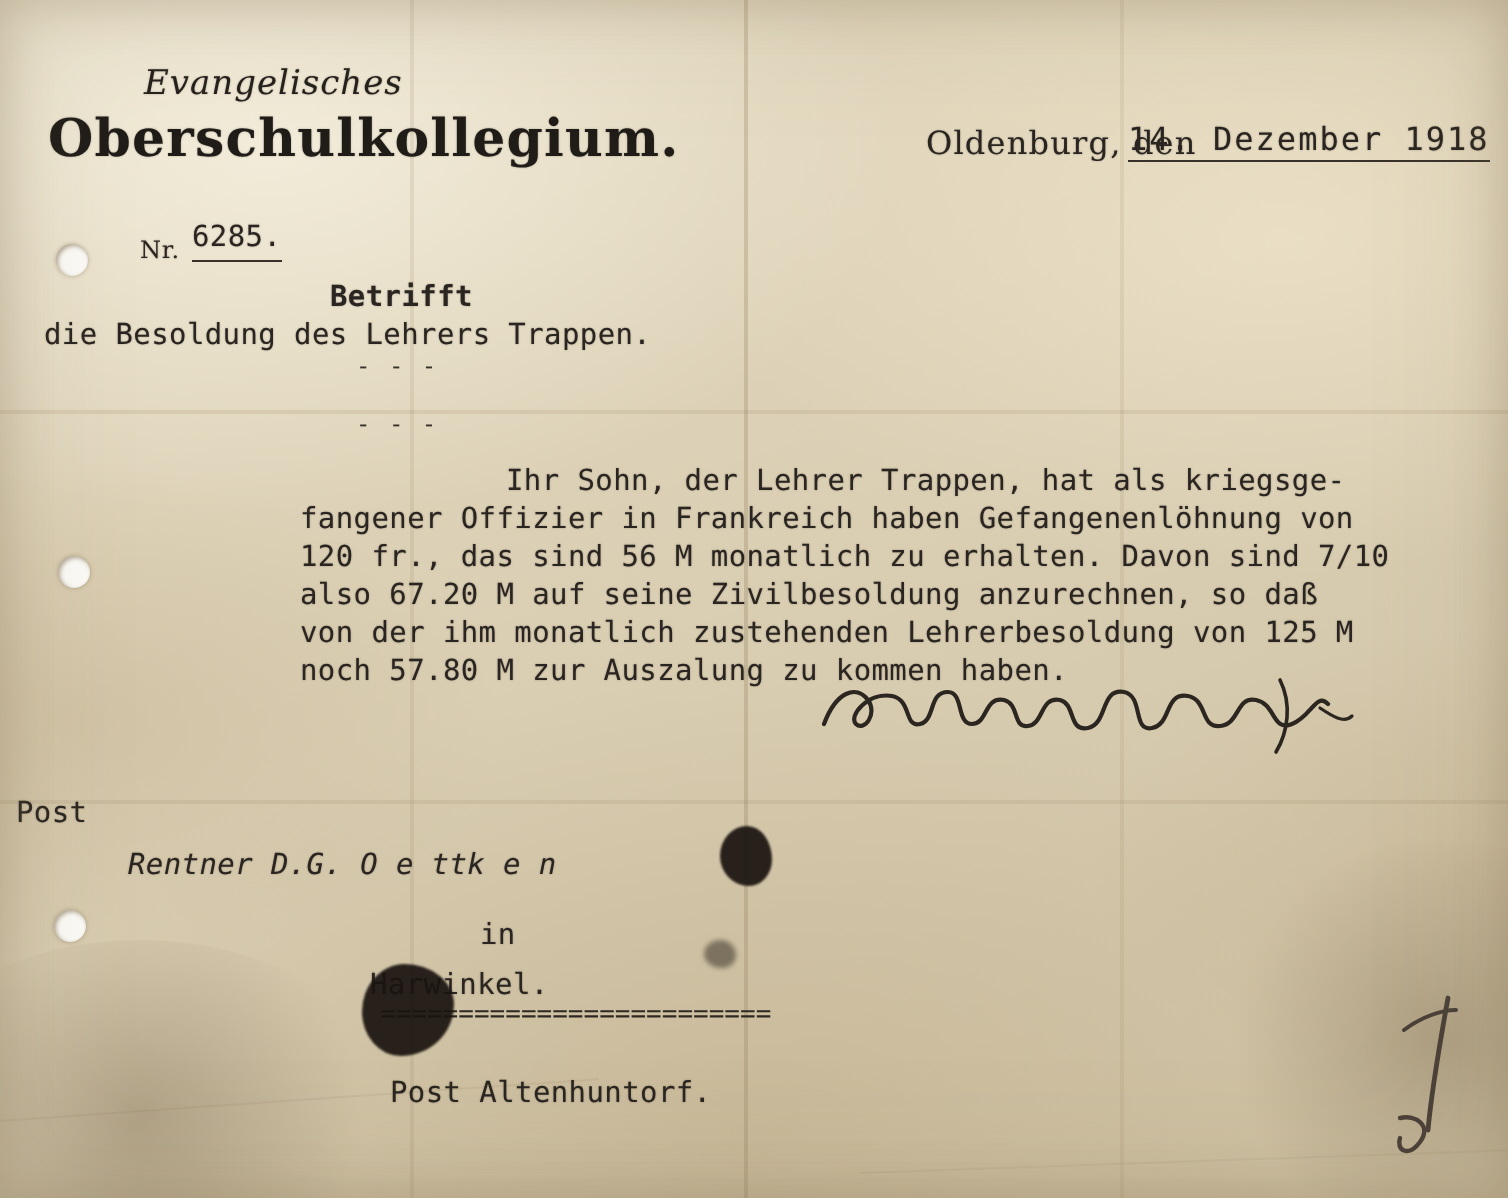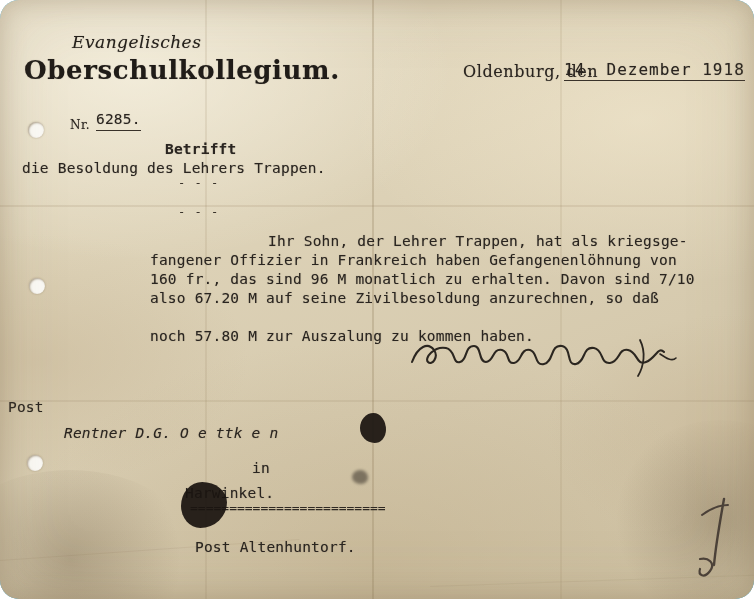--- a/index.html
+++ b/index.html
@@ -7,21 +7,20 @@
     padding: 0;
     background: #ffffff;
   }
   #page {
     position: relative;
     width: 754px;
     height: 599px;
     overflow: hidden;
     background: #0ea5e9;
     font-family: "DejaVu Sans Mono", monospace;
-    border-radius: 19px;
   }
   
   .paper {
     position: absolute;
     inset: 0;
     background:
       radial-gradient(ellipse 60% 45% at 18% 12%, rgba(255,252,240,0.55), rgba(255,252,240,0) 70%),
       radial-gradient(ellipse 55% 40% at 85% 20%, rgba(250,240,215,0.45), rgba(250,240,215,0) 70%),
       radial-gradient(ellipse 70% 55% at 50% 95%, rgba(183,164,128,0.40), rgba(183,164,128,0) 70%),
       radial-gradient(ellipse 40% 30% at 5% 60%, rgba(196,178,146,0.45), rgba(196,178,146,0) 70%),
@@ -199,37 +198,38 @@
 
   <div class="ink t-nr-label" style="left:70px; top:118px;">Nr.</div>
   <div class="ink t-typed u-line" style="left:96px; top:110px;">6285.</div>
 
   <div class="ink t-typed t-bold" style="left:165px; top:140px;">Betrifft</div>
   <div class="ink t-typed" style="left:22px; top:159px;">die Besoldung des Lehrers Trappen.</div>
   <div class="dash-rule" style="left:178px; top:176px;">- - -</div>
 
   <div class="dash-rule" style="left:178px; top:205px;">- - -</div>
 
-  <div class="ink t-typed" style="left:268px; top:232px;">Ihr Sohn, der Lehrer Trappen, hat als kriegsge-</div>
+  <div class="ink t-typed" style="left:253px; top:232px;">Ihr Sohn, der Lehrer Trappen, hat als kriegsge-</div>
   <div class="ink t-typed" style="left:150px; top:251px;">fangener Offizier in Frankreich haben Gefangenenlöhnung von</div>
-  <div class="ink t-typed" style="left:150px; top:270px;">160 fr., das sind 96 M monatlich zu erhalten. Davon sind 7/10</div>
+  <div class="ink t-typed" style="left:150px; top:270px;">120 fr., das sind 56 M monatlich zu erhalten. Davon sind 7/10</div>
   <div class="ink t-typed" style="left:150px; top:289px;">also 67.20 M auf seine Zivilbesoldung anzurechnen, so daß</div>
+  <div class="ink t-typed" style="left:150px; top:308px;">von der ihm monatlich zustehenden Lehrerbesoldung von 125 M</div>
   <div class="ink t-typed" style="left:150px; top:327px;">noch 57.80 M zur Auszalung zu kommen haben.</div>
 
   <div class="sig" style="left:408px; top:332px;">
     <svg width="270" height="48" viewBox="0 0 270 48" aria-hidden="true">
       <path d="M4 30 C10 14, 20 10, 26 18 C31 25, 24 34, 20 30 C16 26, 26 14, 38 16 C48 18, 44 32, 52 30 C60 28, 56 14, 66 14 C74 14, 70 30, 78 30 C86 30, 84 16, 94 18 C102 20, 98 32, 106 31 C114 30, 112 16, 122 18 C130 20, 126 34, 136 32 C146 30, 142 12, 154 14 C164 16, 158 34, 168 32 C178 30, 174 14, 186 16 C196 18, 192 32, 202 31 C212 30, 210 16, 220 18 C230 20, 228 34, 238 30 C248 26, 250 14, 256 20" stroke-width="2.1"></path>
       <path d="M232 8 C238 20, 236 34, 230 44" stroke-width="1.8"></path>
       <path d="M252 22 C258 26, 264 30, 268 26" stroke-width="1.6"></path>
     </svg>
   </div>
 
   <div class="ink t-typed" style="left:8px; top:398px;">Post</div>
   <div class="ink t-typed" style="left:64px; top:424px;font-style:italic;">Rentner D.G. O e ttk e n</div>
-  <div class="ink t-typed" style="left:252px; top:459px;">in</div>
+  <div class="ink t-typed" style="left:240px; top:459px;">in</div>
   <div class="ink t-typed" style="left:185px; top:484px;">Harwinkel.</div>
   <div class="eq-rule" style="left:190px; top:500px;">=========================</div>
   <div class="ink t-typed" style="left:195px; top:538px;">Post Altenhuntorf.</div>
 
   <div class="blot" style="left:360px; top:413px; width:26px; height:30px;"></div>
   <div class="blot soft" style="left:352px; top:470px; width:16px; height:14px; opacity:.45;"></div>
   <div class="blot" style="left:181px; top:482px; width:46px; height:46px; border-radius:46% 54% 58% 42% / 52% 44% 56% 48%;"></div>
 
   <div class="corner-mark" style="left:694px; top:495px;">
     <svg width="46" height="90" viewBox="0 0 46 90" aria-hidden="true">

